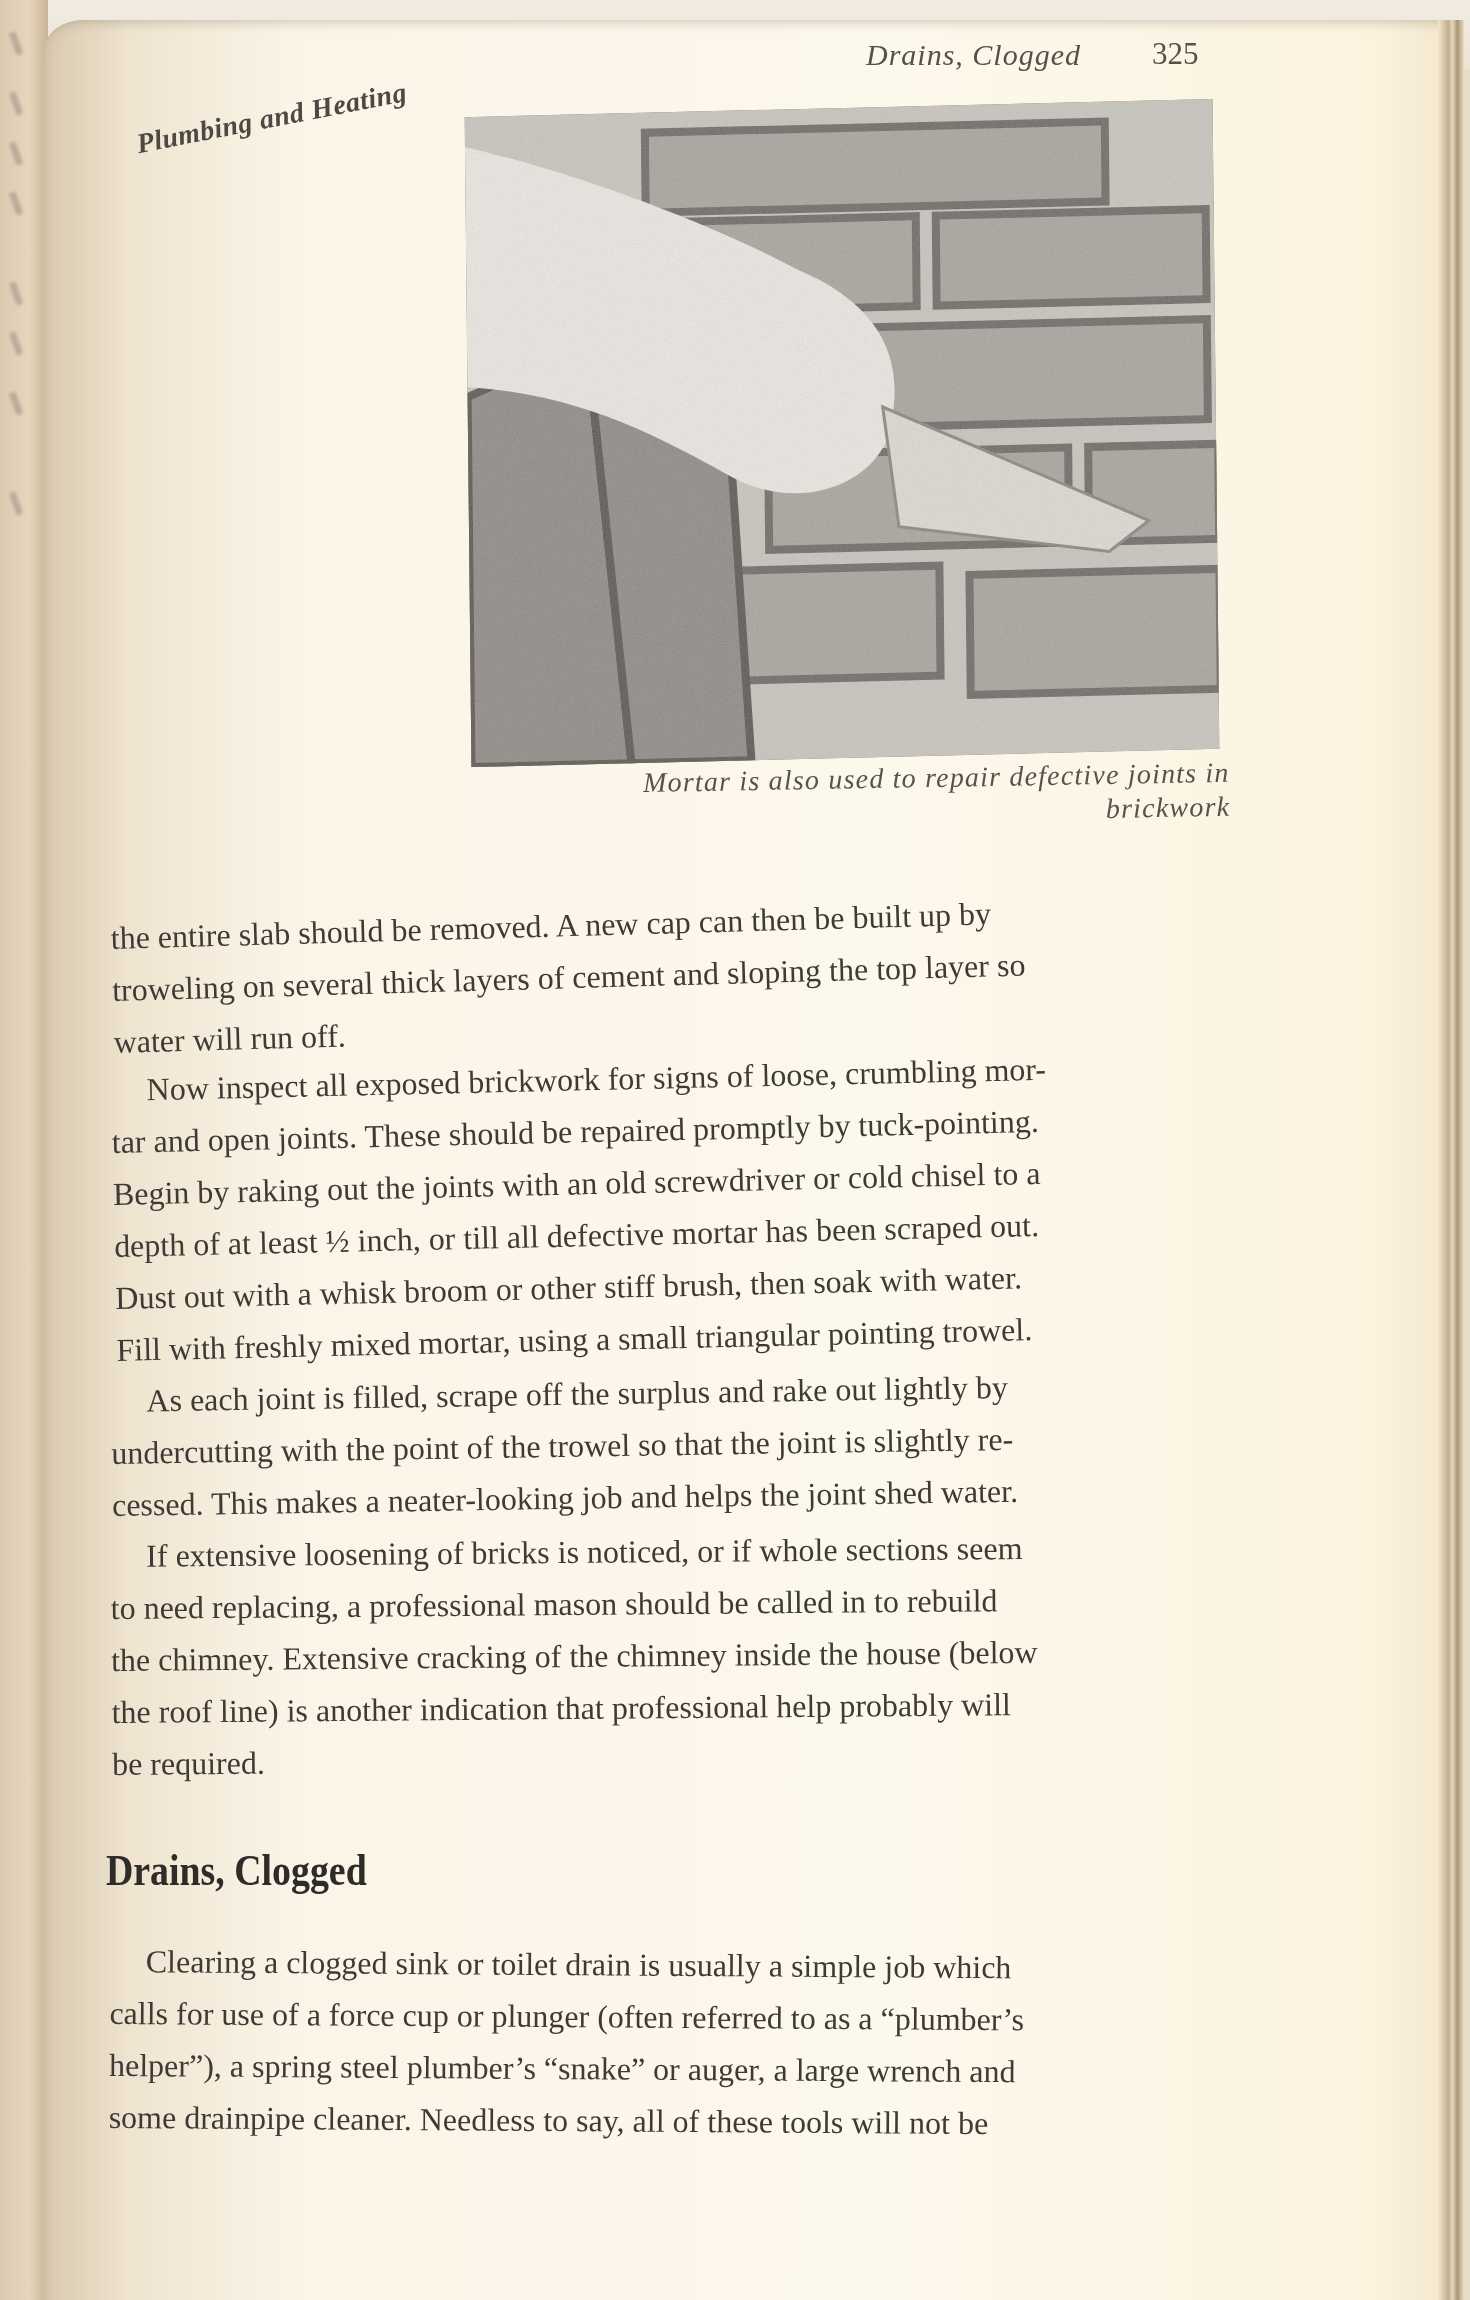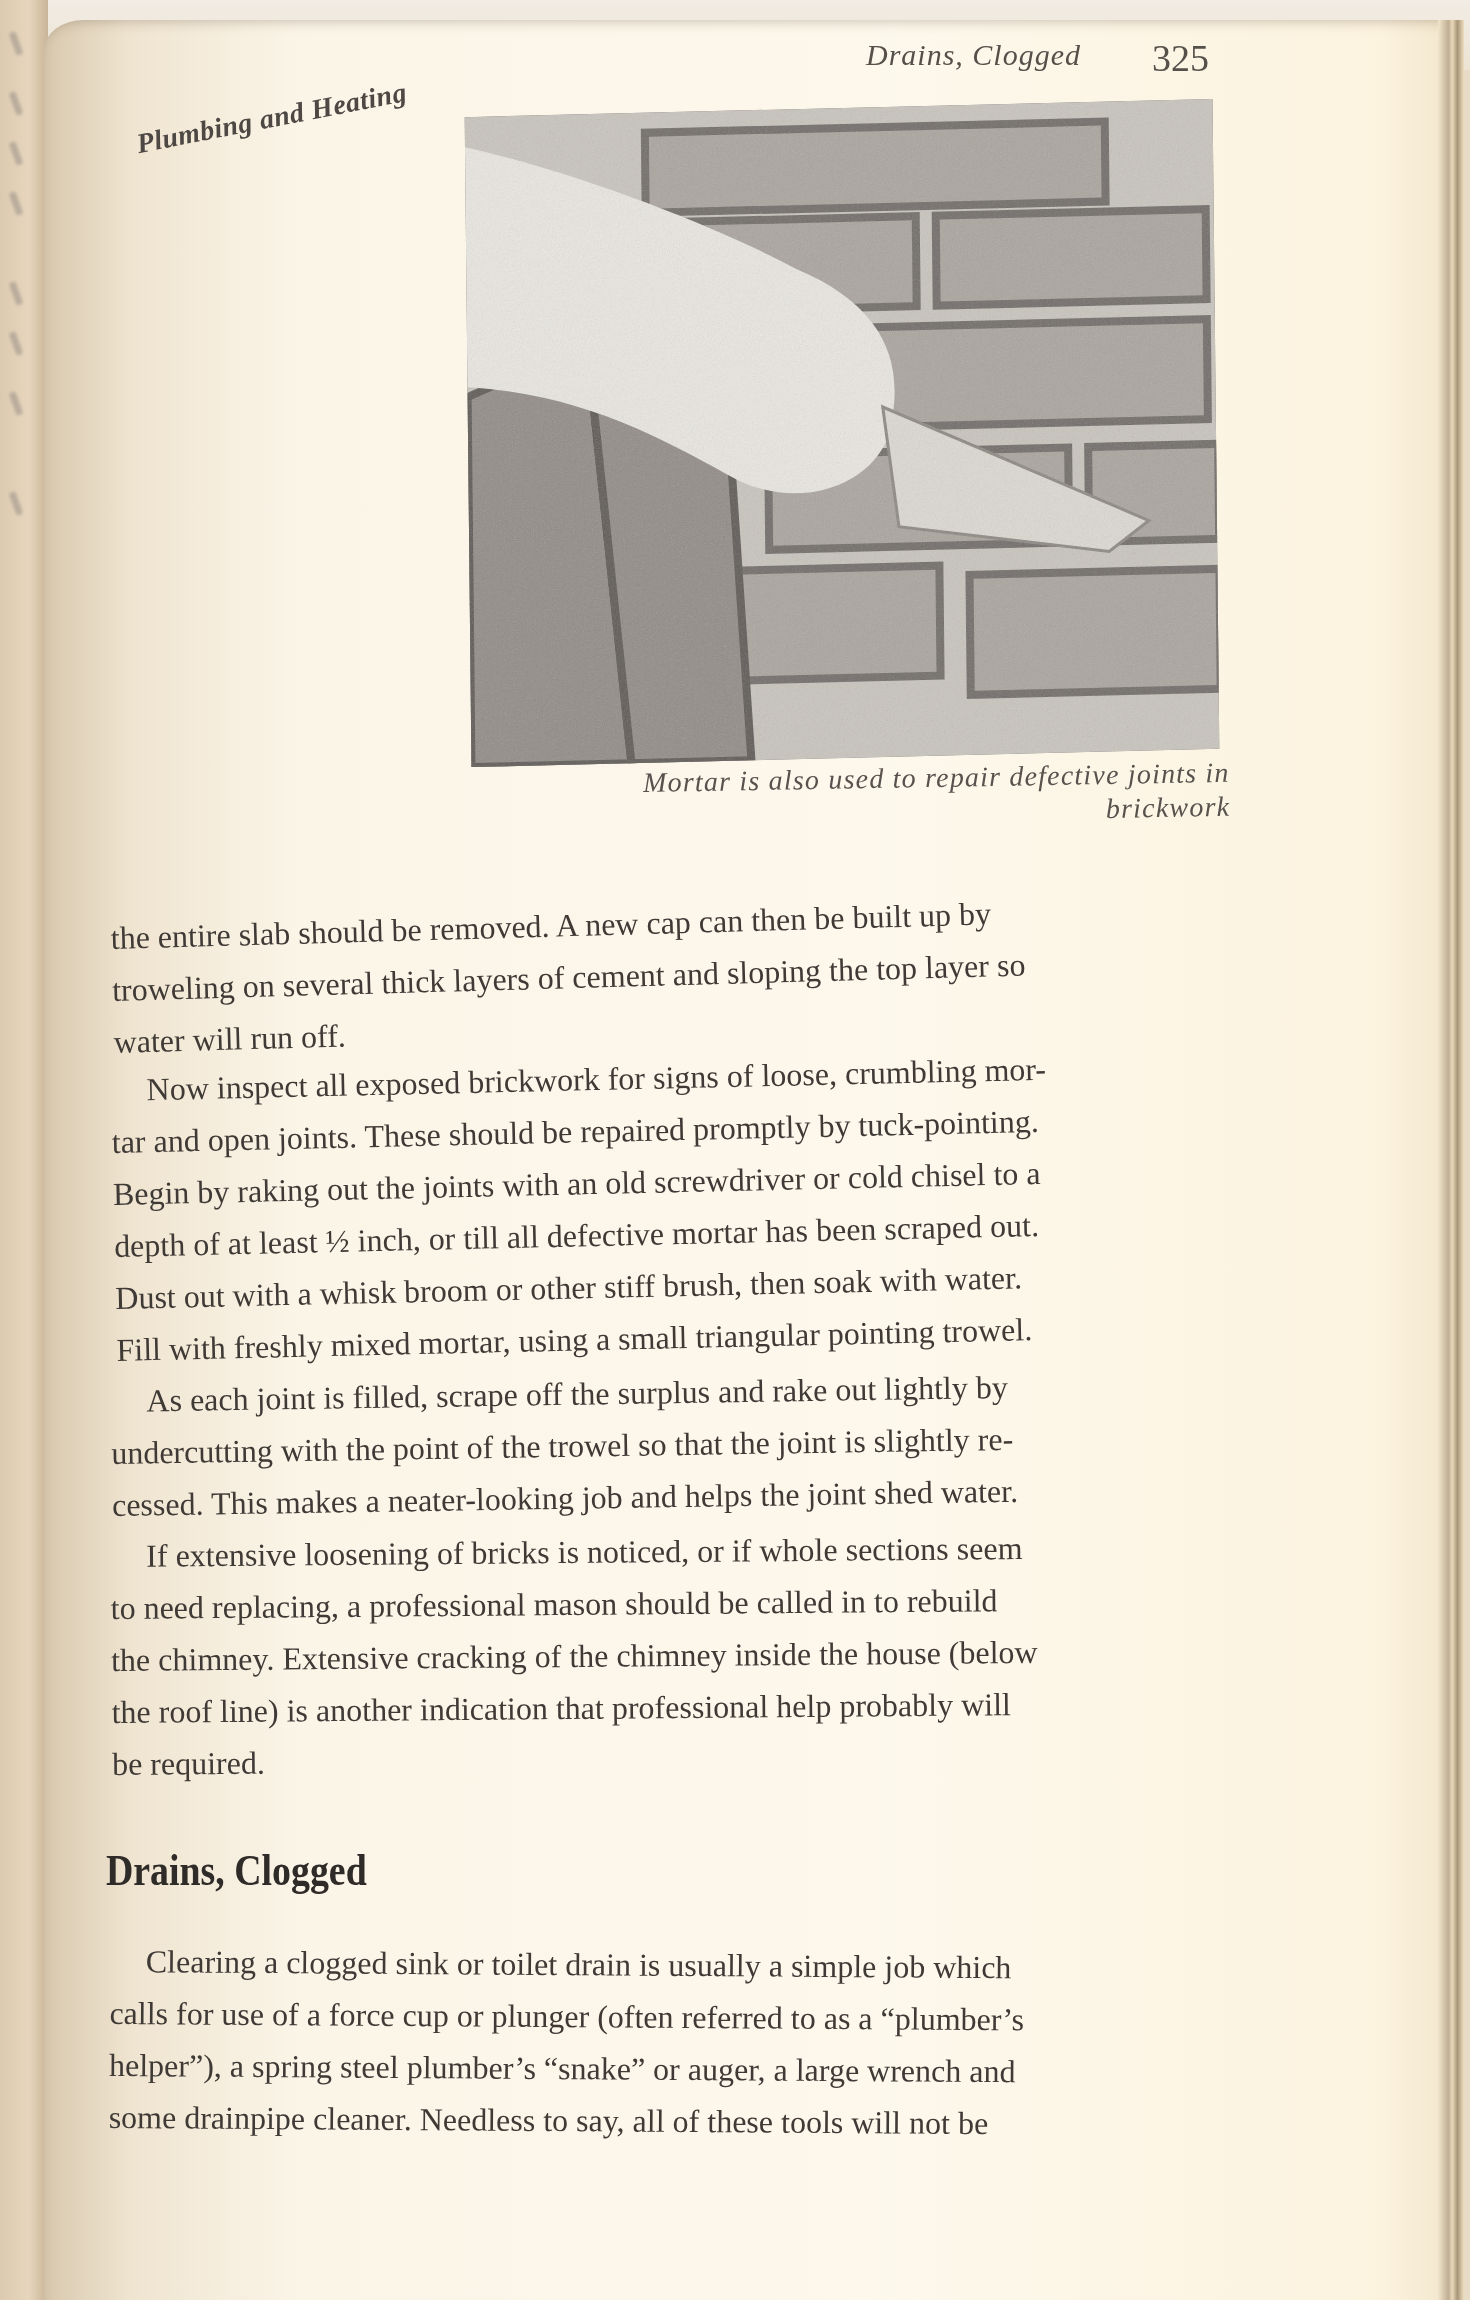--- a/index.html
+++ b/index.html
@@ -34,21 +34,21 @@
   }
   .right-edge {
     position:absolute; right:0; top:0; width:26px; height:2300px;
     background:linear-gradient(90deg,#f3e6cc 0%, #bfae93 40%, #e8d8b8 55%, #a89678 75%, #efdfc0 100%);
   }
   .running-title {
     position:absolute; left:866px; top:38px; font-style:italic; font-size:30px;
     letter-spacing:1px; color:#55504a;
   }
   .page-number {
-    position:absolute; left:1152px; top:36px; font-size:38px; color:#55504a;
+    position:absolute; left:1152px; top:36px; font-size:31px; color:#55504a;
   }
   .section-label {
     position:absolute; left:140px; top:128px; font-size:28px; font-style:italic; font-weight:bold;
     color:#4d4843; transform:rotate(-11deg); transform-origin:left bottom; letter-spacing:.5px;
   }
   .photo {
     position:absolute; left:468px; top:108px; width:748px; height:650px;
     transform:rotate(-0.6deg) skewY(-0.8deg);
     background:#8a8480; overflow:hidden;
   }

